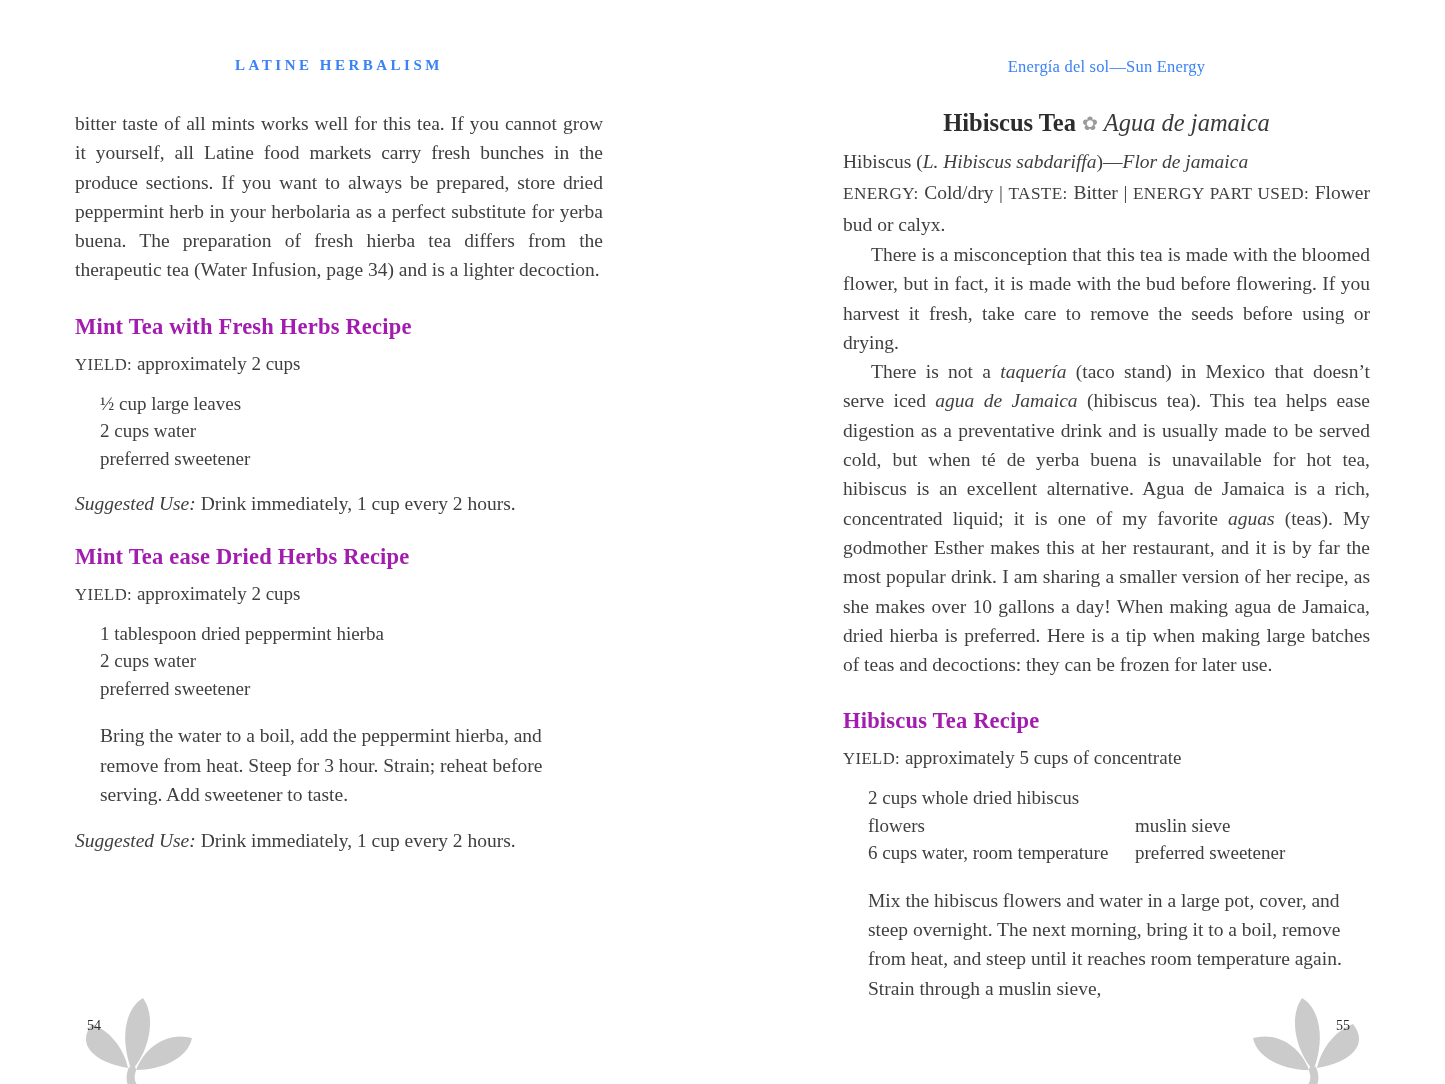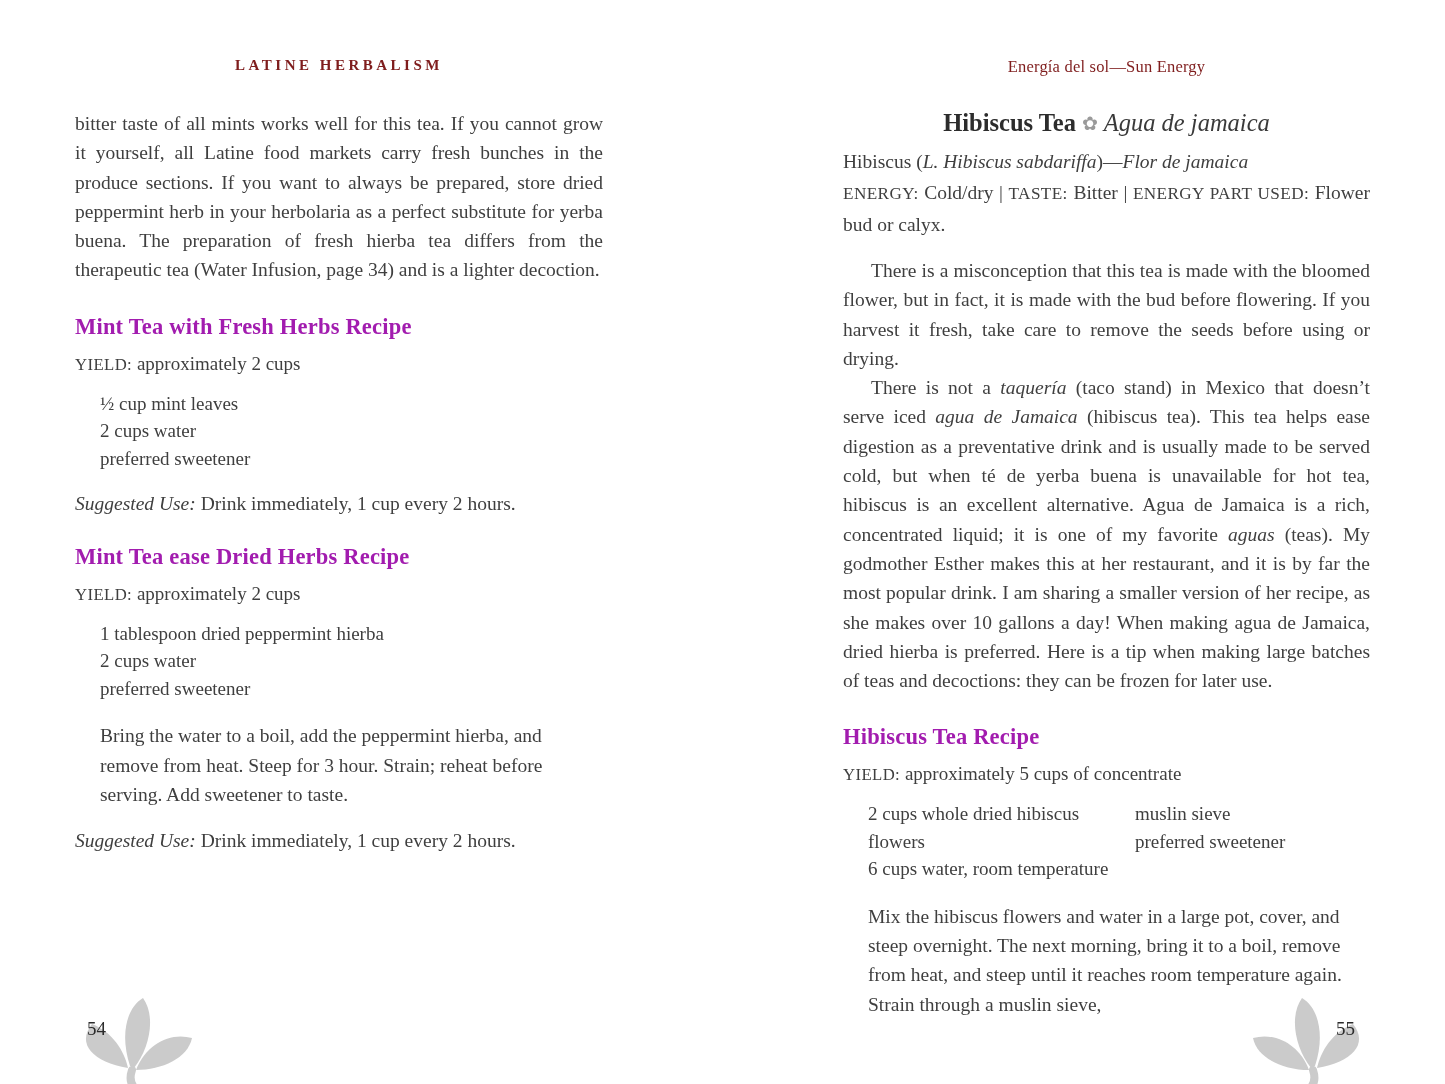--- a/index.html
+++ b/index.html
@@ -12,21 +12,21 @@
     font-family: "Liberation Serif", "DejaVu Serif", serif;
     color: #3f3f3f;
   }
   .page { position: absolute; top: 0; }
   #page-left  { left: 75px;  width: 528px; }
   #page-right { left: 843px; width: 527px; }
 
   .running-head {
     margin-top: 57px;
     text-align: center;
-    color: #7f1d1d;
+    color: #3b82f6;
   }
   #page-left .running-head {
     font-size: 15px;
     letter-spacing: 3.5px;
     font-weight: 600;
   }
   #page-right .running-head {
     font-size: 16.5px;
     letter-spacing: 0.2px;
   }
@@ -87,59 +87,59 @@
     line-height: 31px;
     text-align: left;
   }
   .meta-line {
     margin: 0;
     font-size: 19.5px;
     line-height: 31px;
     text-align: justify;
   }
   .indented { text-indent: 28px; }
-  #right-par-1 { margin-top: 16px; }
-
-  .ing-cols { display: flex; margin: 15px 0 0 25px; font-size: 19px; line-height: 27.4px; }
+  #right-par-1 { margin-top: 0; }
+
+  .ing-cols { display: flex; margin: 15px 0 0 25px; font-size: 19px; line-height: 27.4px; align-items: flex-end; }
   .ing-col-1 { width: 267px; }
   .ing-col-2 { flex: 1; }
 
   
   .ornament {
     position: absolute;
     width: 250px;
     height: 140px;
     top: 988px;
   }
   #ornament-left  { left: 48px; }
   #ornament-right { left: 1147px; transform: scaleX(-1); }
   .page-number {
     position: absolute;
     top: 1018px;
-    font-size: 19px;
+    font-size: 14px;
     color: #2b2b2b;
   }
   #page-number-left  { left: 87px; }
   #page-number-right { left: 1336px; }
 </style>
 </head>
 <body>
 
 <div id="spread">
 
   <div class="page" id="page-left">
     <div class="running-head">LATINE HERBALISM</div>
 
     <p class="body-par" id="intro-par">bitter taste of all mints works well for this tea. If you cannot grow it yourself, all Latine food markets carry fresh bunches in the produce sections. If you want to always be prepared, store dried peppermint herb in your herbolaria as a perfect substitute for yerba buena. The preparation of fresh hierba tea differs from the therapeutic tea (Water Infusion, page 34) and is a lighter decoction.</p>
 
     <div>
       <div class="recipe-heading">Mint Tea with Fresh Herbs Recipe</div>
       <p class="yield-line"><span class="caps">YIELD:</span><span> approximately 2 cups</span></p>
       <div class="ingredients">
-        <div>½ cup mint leaves</div>
+        <div>½ cup large leaves</div>
         <div>2 cups water</div>
         <div>preferred sweetener</div>
       </div>
       <p class="suggested-use"><span class="it">Suggested Use:</span><span> Drink immediately, 1 cup every 2 hours.</span></p>
     </div>
 
     <div>
       <div class="recipe-heading">Mint Tea ease Dried Herbs Recipe</div>
       <p class="yield-line"><span class="caps">YIELD:</span><span> approximately 2 cups</span></p>
       <div class="ingredients">

